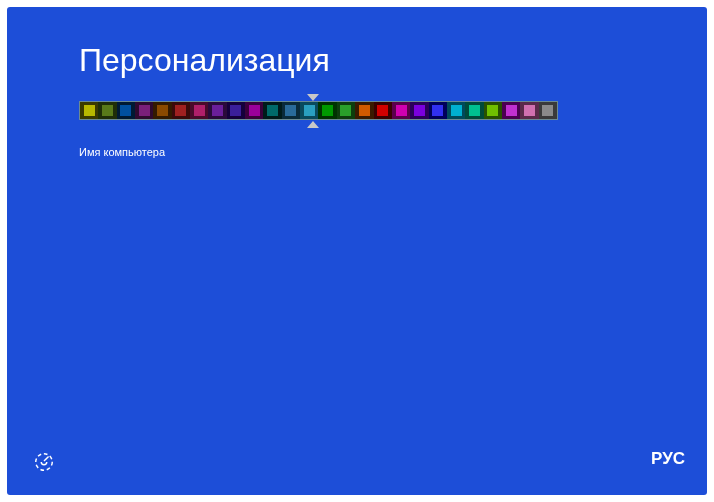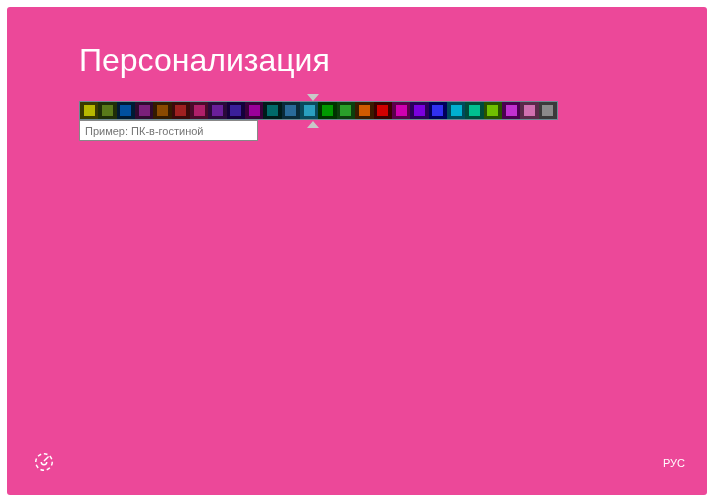--- a/index.html
+++ b/index.html
@@ -7,21 +7,21 @@
       width: 714px;
       height: 502px;
       background: #ffffff;
       font-family: "Segoe UI", Arial, sans-serif;
       overflow: hidden;
     }
     .window {
       width: 700px;
       height: 488px;
       margin: 7px;
-      background: #ec4899;
+      background: #1d4ed8;
       color: #ffffff;
       position: relative;
       border-radius: 3px;
     }
     .content {
       padding: 35px 72px 0 72px;
     }
     .title {
       font-size: 32px;
       font-weight: 300;
@@ -96,22 +96,22 @@
       border: 2px solid #ffffff;
       color: #ffffff;
       font-size: 12px;
       font-family: inherit;
       cursor: pointer;
     }
     .lang {
       position: absolute;
       right: 22px;
       bottom: 26px;
-      font-size: 11px;
-      font-weight: normal;
+      font-size: 17px;
+      font-weight: bold;
       cursor: pointer;
     }
   </style>
 </head>
 <body>
 
 <div class="window">
   <div class="content">
     <h1 class="title">Персонализация</h1>
 
@@ -193,21 +193,21 @@
           <div class="swatch" style="background: rgb(90, 42, 74);">
             <div class="inner" style="background: rgb(208, 112, 176);"></div>
           </div>
           <div class="swatch" style="background: rgb(58, 58, 58);">
             <div class="inner" style="background: rgb(138, 138, 138);"></div>
           </div>
         </div>
       <div class="nub bot"></div>
     </div>
 
-    <input class="pc-name" type="text" placeholder="Пример: ПК-в-гостиной" style="">
+    <div class="field-label">Имя компьютера</div>
   </div>
 
   <div class="footer">
     <div class="ease-icon">
       <svg viewBox="0 0 24 24" fill="none" stroke="#ffffff" stroke-width="1.6">
         <circle cx="12" cy="12" r="9" stroke-dasharray="4 3"></circle>
         <path d="M9 12 a3 3 0 1 0 6 0"></path>
         <line x1="12" y1="11" x2="17" y2="6"></line>
       </svg>
     </div>

